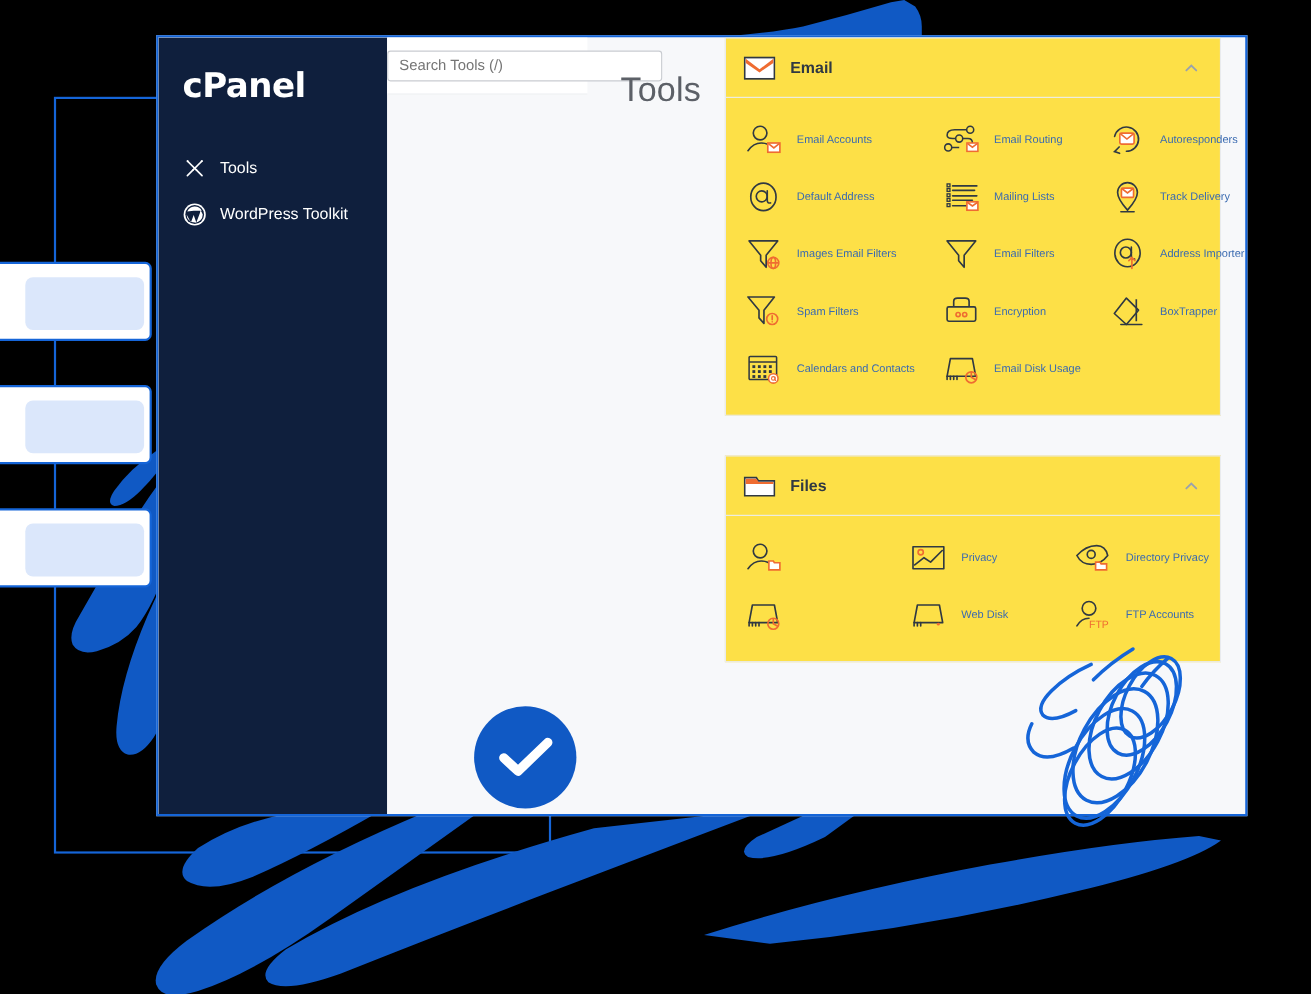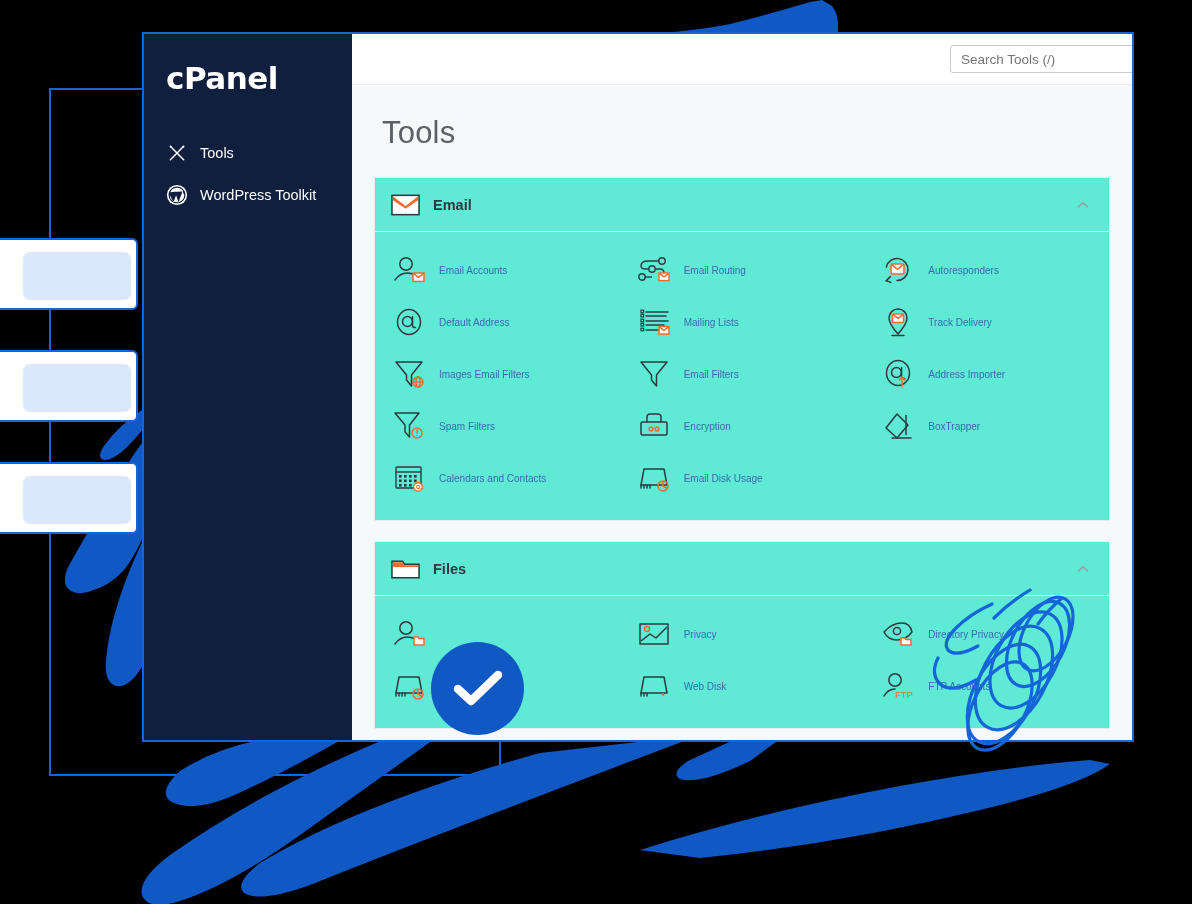--- a/index.html
+++ b/index.html
@@ -48,38 +48,38 @@
     letter-spacing: -0.5px; color: #ffffff; padding: 0 0 0 22px;
   }
   .nav { margin-top: 36px; }
   .nav-item {
     display: flex; align-items: center; gap: 12px;
     padding: 10px 22px; font-size: 14.5px; color: #ffffff; cursor: pointer;
   }
   .nav-item .ico { width: 22px; height: 22px; flex: 0 0 22px; display: flex; align-items: center; justify-content: center; }
 
   
-  .main { flex: 1 1 auto; background: #f7f8fa; display: flex; flex-direction: column; min-width: 0; }
+  .main { flex: 1 1 auto; background: #f7f8fa; display: flex; flex-direction: row; min-width: 0; }
   .topbar {
     height: 52px; background: #ffffff; border-bottom: 1px solid #eceef1;
     display: flex; align-items: center; justify-content: flex-end; padding-right: 0;
   }
   .search-input {
     width: 250px; height: 28px; margin-right: -68px;
     border: 1px solid #c9ccd1; border-radius: 3px; background: #fff;
     font-family: "Liberation Sans", sans-serif; font-size: 13.5px; color: #5b6168;
     padding: 0 10px; outline: none;
   }
   .page-title {
     font-size: 31px; color: #5c6067; font-weight: normal;
     padding: 30px 0 26px 30px; letter-spacing: 0.2px;
   }
   .content { flex: 1 1 auto; overflow: hidden; padding: 0 22px; }
 
-  .panel { background: #5eead4; border: 1px solid #e9ebee; margin-bottom: 20px; }
+  .panel { background: #fde047; border: 1px solid #e9ebee; margin-bottom: 36px; }
   .panel-head {
     height: 54px; display: flex; align-items: center; padding: 0 18px 0 16px;
     border-bottom: 1px solid #eceef1;
   }
   .panel-head .phicon { width: 30px; height: 26px; margin-right: 12px; display:flex; align-items:center; }
   .panel-head .phtitle { font-size: 14.5px; color: #303942; font-weight: 600; flex: 1 1 auto; }
   .chev { width: 16px; height: 16px; }
 
   .grid { display: grid; grid-template-columns: 1fr 1fr 1fr; padding: 12px 0 16px 0; }
   .tool {

